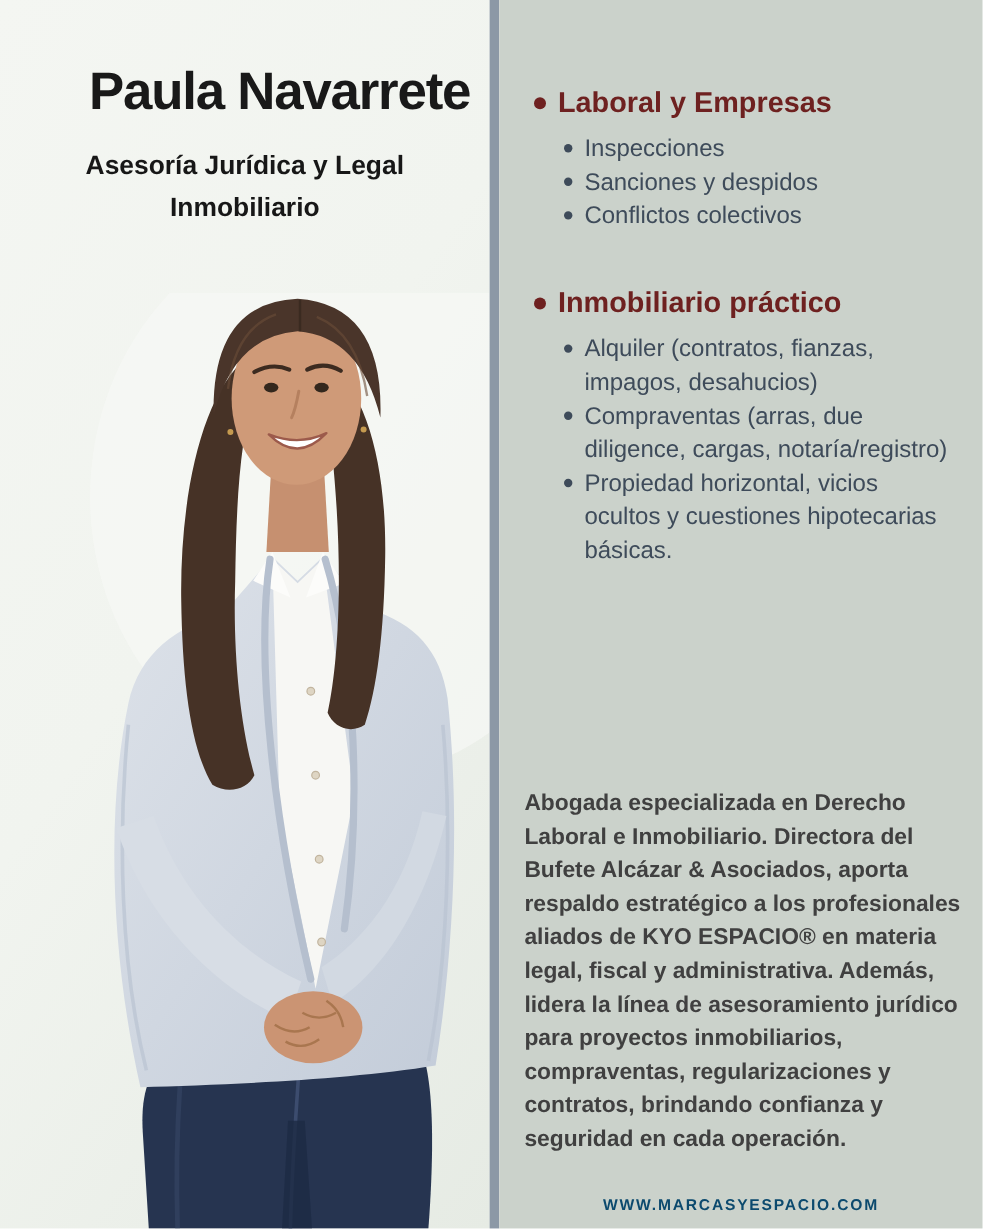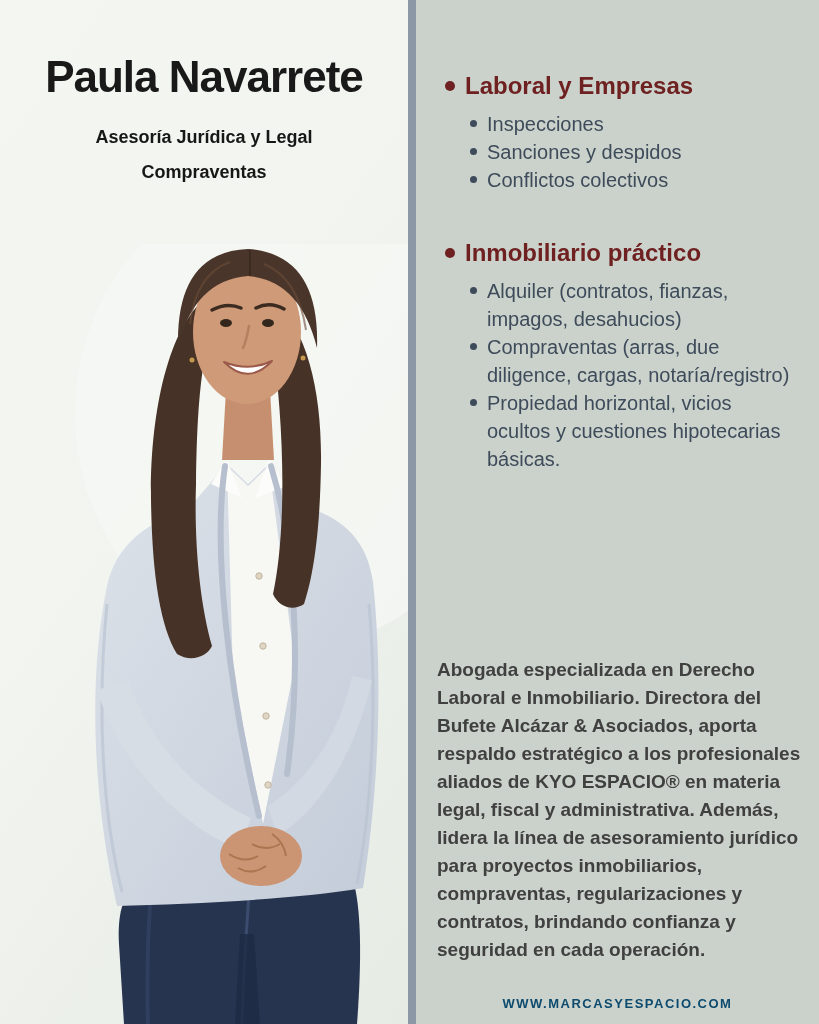--- a/index.html
+++ b/index.html
@@ -3,23 +3,23 @@
 <meta charset="utf-8">
 <style>
   html,body{margin:0;padding:0;}
   body{font-family:"Liberation Sans","DejaVu Sans",sans-serif;}
   .stage{position:relative;width:819px;height:1024px;overflow:hidden;background:#ffffff;}
 
   
   .left-panel{position:absolute;left:0;top:0;width:408px;height:1024px;
     background:linear-gradient(125deg,#f4f6f2 0%,#f1f4ef 45%,#e6ebe4 100%);}
   .name-title{position:absolute;top:52px;left:0;width:408px;text-align:center;
-    font-size:44px;font-weight:bold;letter-spacing:-1px;color:#191919;}
+    font-size:44px;font-weight:bold;letter-spacing:-1px;color:#191919;padding-left:29px;}
   .subtitle{position:absolute;top:120px;left:0;width:408px;text-align:center;
-    font-size:18px;font-weight:bold;line-height:35px;color:#171717;}
+    font-size:22px;font-weight:bold;line-height:35px;color:#171717;}
   .portrait{position:absolute;left:0;top:244px;width:408px;height:780px;}
 
   
   .divider{position:absolute;left:408px;top:0;width:8px;height:1024px;background:#8c98a6;}
 
   
   .right-panel{position:absolute;left:416px;top:0;width:403px;height:1024px;background:#cbd2cb;}
   .section{position:absolute;left:29px;width:368px;}
   .section-1{top:70px;}
   .section-2{top:237px;}
@@ -37,21 +37,21 @@
 </style>
 </head>
 <body>
 
 <div class="stage">
 
   <div class="left-panel">
     <div class="name-title">Paula Navarrete</div>
     <div class="subtitle">
       <span>Asesoría Jurídica y Legal</span><br>
-      <span>Compraventas</span>
+      <span>Inmobiliario</span>
     </div>
 
     <svg class="portrait" viewBox="0 0 408 780" aria-hidden="true">
       <defs>
         <linearGradient id="gBlazer" x1="0" y1="0" x2="1" y2="1">
           <stop offset="0" stop-color="#dde2e9"></stop>
           <stop offset="1" stop-color="#c3ccd9"></stop>
         </linearGradient>
       </defs>
       <ellipse cx="290" cy="170" rx="215" ry="235" fill="#f7f8f5" opacity="0.7"></ellipse>

